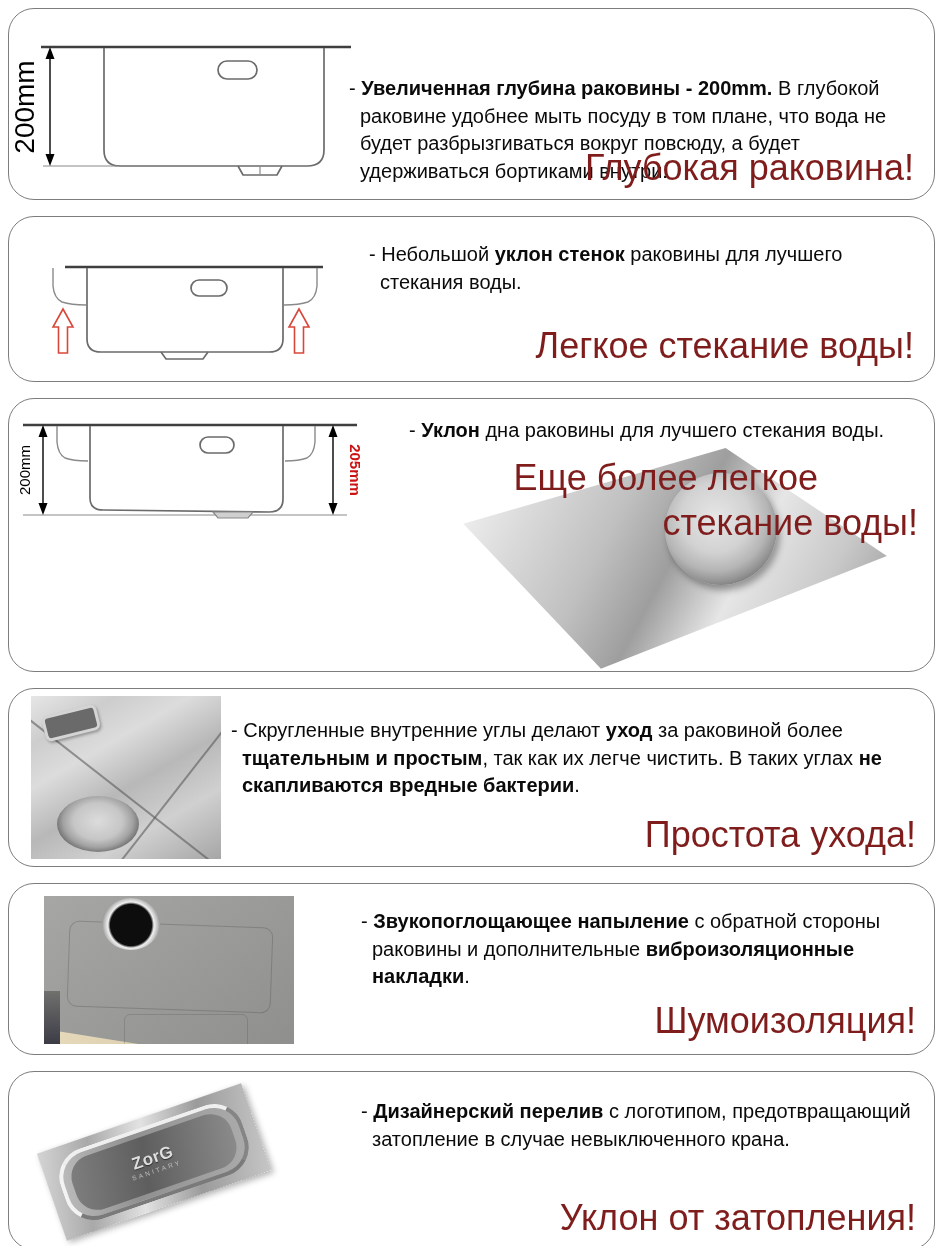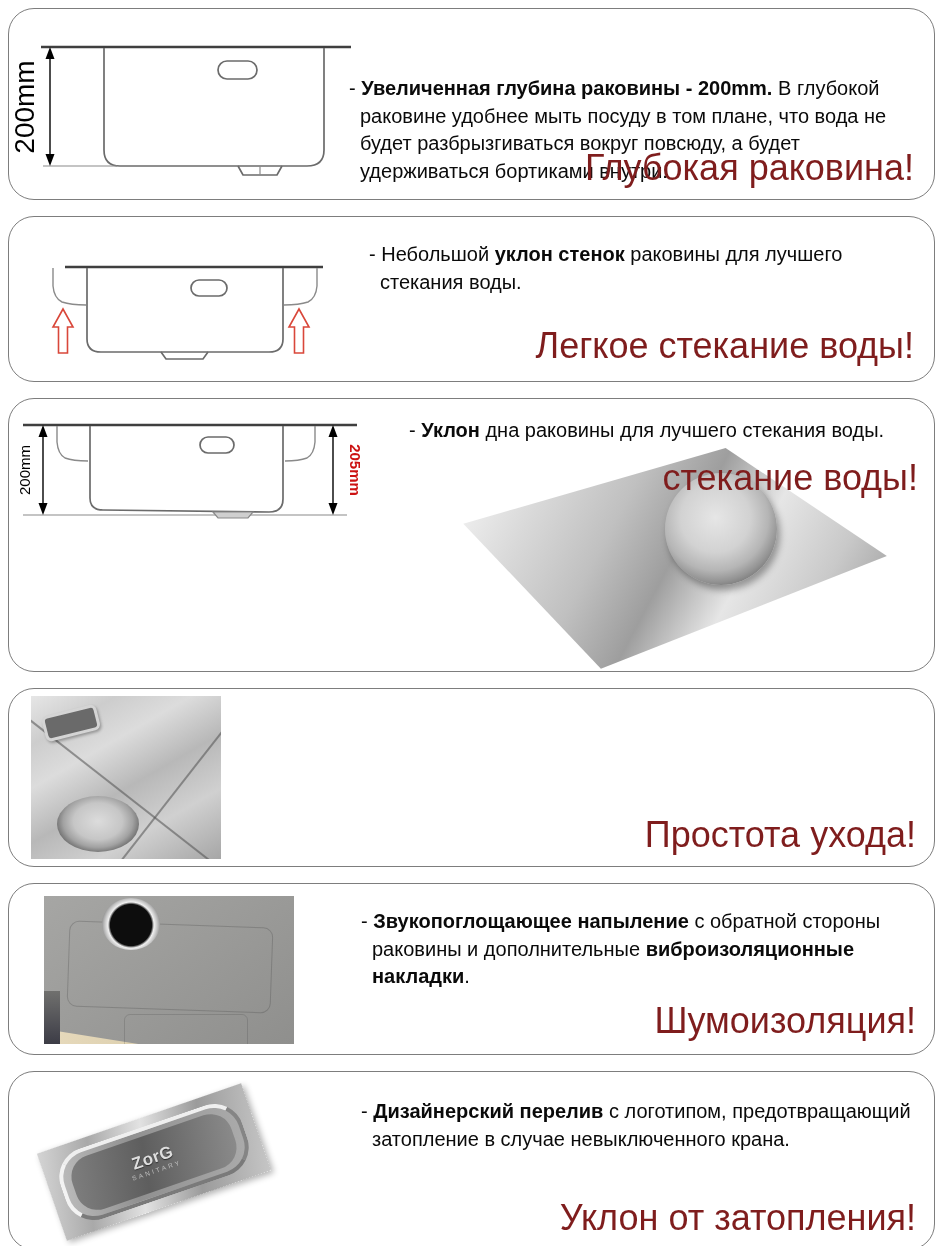--- a/index.html
+++ b/index.html
@@ -145,31 +145,33 @@
       <line class="dim" x1="316" y1="19" x2="316" y2="99"></line>
       <polygon class="ah" points="316,14 311.5,26 320.5,26"></polygon>
       <polygon class="ah" points="316,104 311.5,92 320.5,92"></polygon>
       <text class="dim-label small red" transform="translate(333,59) rotate(90)" text-anchor="middle">205mm</text>
     </svg>
     <div class="photo3">
       <div class="drain3"></div>
     </div>
     <p class="body b3"><span>- </span><b>Уклон</b><span> дна раковины для лучшего стекания воды.</span></p>
     <div class="headline h3">
+      <div class="l1">Еще более легкое</div>
       <div class="l2">стекание воды!</div>
     </div>
   </section>
 
   <section class="card s4">
     <div class="photo4">
       <div class="seam a"></div>
       <div class="seam b"></div>
       <div class="slot4"></div>
       <div class="drain4"></div>
     </div>
+    <p class="body b4"><span>- Скругленные внутренние углы делают </span><b>уход</b><span> за раковиной более </span><b>тщательным и простым</b><span>, так как их легче чистить. В таких углах </span><b>не скапливаются вредные бактерии</b><span>.</span></p>
     <div class="headline h4">Простота ухода!</div>
   </section>
 
   <section class="card s5">
     <div class="photo5">
       <div class="gray5"></div>
       <div class="panel5"></div>
       <div class="panel5b"></div>
       <div class="strut5"></div>
       <div class="ring5"></div>

